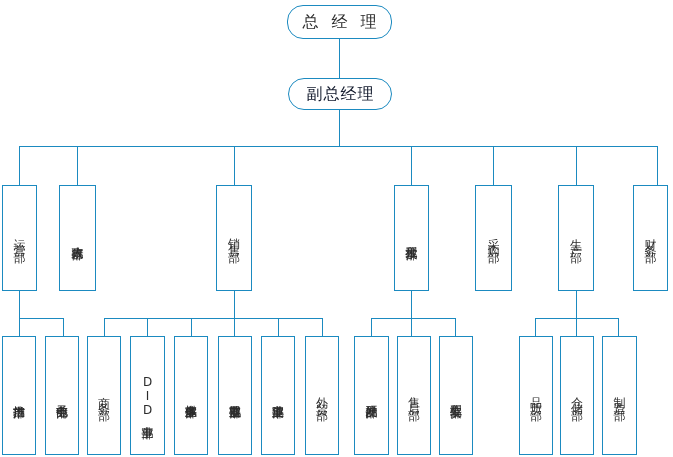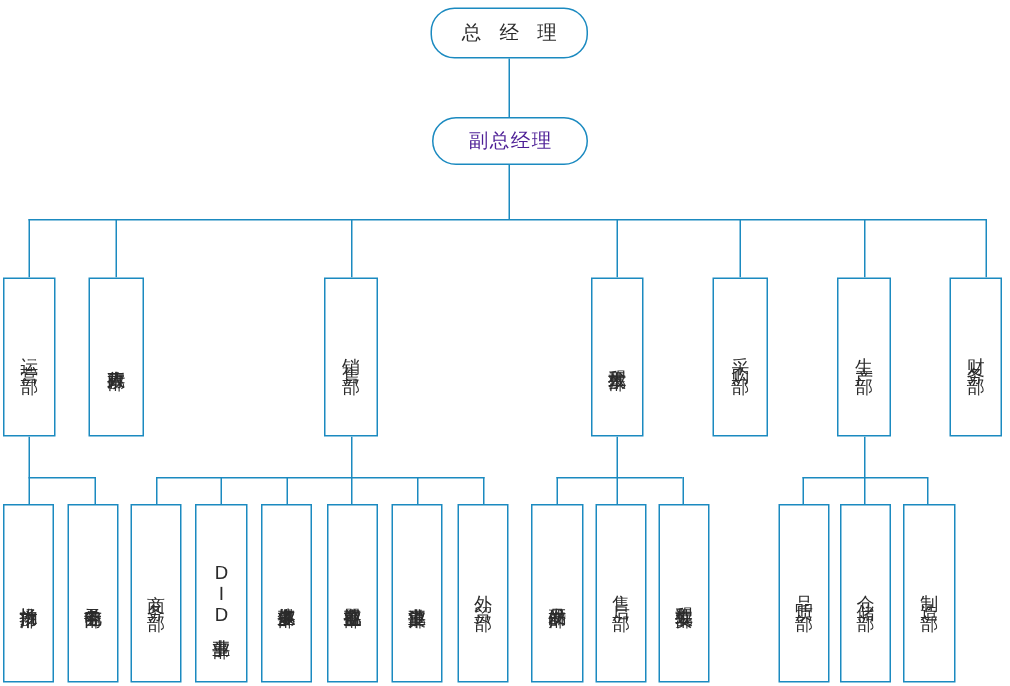--- a/index.html
+++ b/index.html
@@ -18,21 +18,21 @@
     background:#ffffff;
     color:#2b2b2b;
     display:flex;
     align-items:center;
     justify-content:center;
     text-align:center;
     z-index:2;
   }
   
   .node.horiz{
-    font-size:13px;
+    font-size:16px;
     letter-spacing:4px;
     text-indent:4px;
     border-radius:16px;
   }
   
   .node.vert{
     writing-mode:vertical-rl;
     text-orientation:upright;
     font-size:12px;
     line-height:1.18;
@@ -88,21 +88,21 @@
   <div class="line vline" style="left: 455px; top: 318px; height: 18px; background: rgb(27, 138, 192);"></div>
 
   <div class="line vline" style="left: 576px; top: 291px; height: 27px; background: rgb(27, 138, 192);"></div>
   <div class="line hline" style="left: 535px; top: 318px; width: 83px; background: rgb(27, 138, 192);"></div>
   <div class="line vline" style="left: 535px; top: 318px; height: 18px; background: rgb(27, 138, 192);"></div>
   <div class="line vline" style="left: 576px; top: 318px; height: 18px; background: rgb(27, 138, 192);"></div>
   <div class="line vline" style="left: 618px; top: 318px; height: 18px; background: rgb(27, 138, 192);"></div>
 
   <div class="node horiz" style="left: 287px; top: 5px; width: 105px; height: 34px; border-color: rgb(27, 138, 192); background-color: rgb(255, 255, 255); color: rgb(43, 43, 43);">总 经 理</div>
 
-  <div class="node horiz" style="left: 288px; top: 78px; width: 104px; height: 32px; letter-spacing: 1px; text-indent: 1px; border-color: rgb(27, 138, 192); background-color: rgb(255, 255, 255); color: #4c1d95;">副总经理</div>
+  <div class="node horiz" style="left: 288px; top: 78px; width: 104px; height: 32px; letter-spacing: 1px; text-indent: 1px; border-color: rgb(27, 138, 192); background-color: rgb(255, 255, 255); color: #0f172a;">副总经理</div>
 
   <div class="node vert wide-space" style="left: 2px; top: 185px; width: 35px; height: 106px; border-color: rgb(27, 138, 192); background-color: rgb(255, 255, 255); color: rgb(43, 43, 43);">运营部</div>
 
   <div class="node vert tight" style="left: 59px; top: 185px; width: 37px; height: 106px; border-color: rgb(27, 138, 192); background-color: rgb(255, 255, 255); color: rgb(43, 43, 43);">行政人事部</div>
 
   <div class="node vert wide-space" style="left: 216px; top: 185px; width: 36px; height: 106px; border-color: rgb(27, 138, 192); background-color: rgb(255, 255, 255); color: rgb(43, 43, 43);">销售部</div>
 
   <div class="node vert tight" style="left: 394px; top: 185px; width: 35px; height: 106px; border-color: rgb(27, 138, 192); background-color: rgb(255, 255, 255); color: rgb(43, 43, 43);">工程技术部</div>
 
   <div class="node vert wide-space" style="left: 475px; top: 185px; width: 37px; height: 106px; border-color: rgb(27, 138, 192); background-color: rgb(255, 255, 255); color: rgb(43, 43, 43);">采购部</div>

